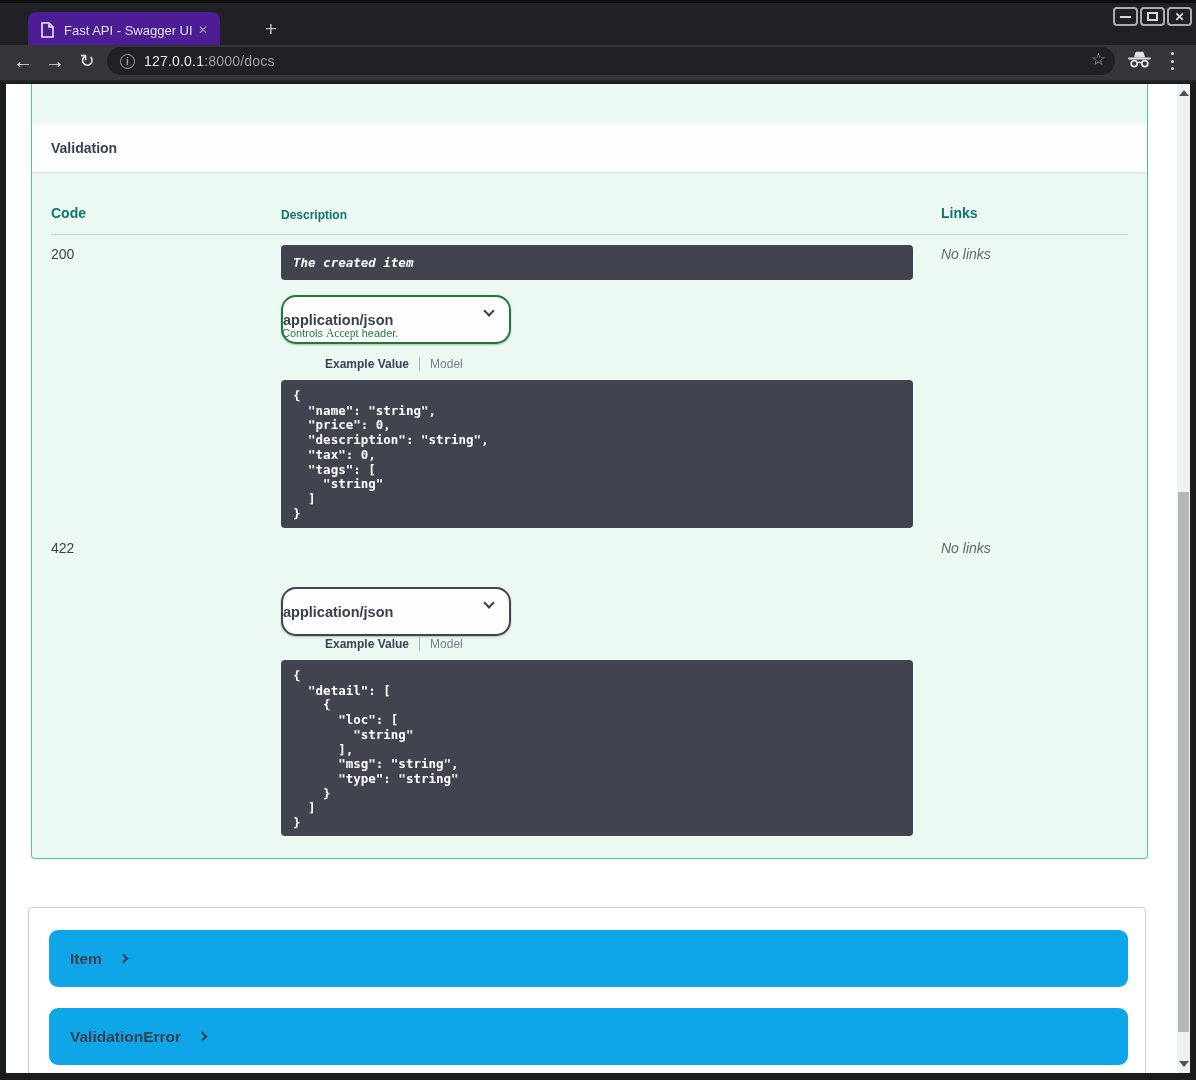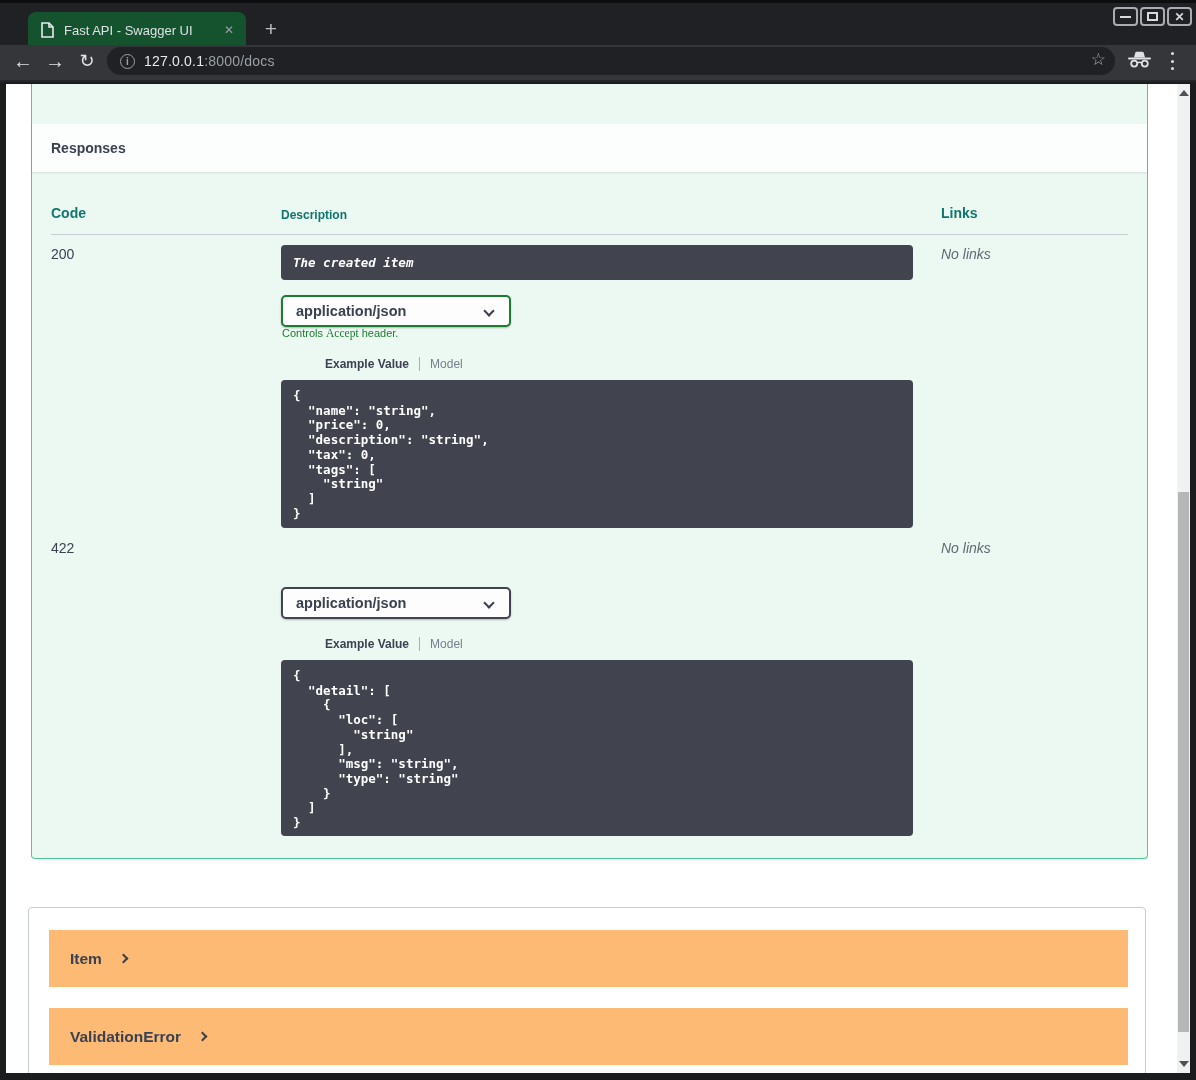--- a/index.html
+++ b/index.html
@@ -1,21 +1,21 @@
 <!DOCTYPE html>
 <html><head>
 <meta charset="utf-8">
 <style>
   * { margin:0; padding:0; box-sizing:border-box; }
   html,body { width:1196px; height:1080px; }
   body { font-family:"Liberation Sans", sans-serif; background:#1b1c1e; position:relative; overflow:hidden; }
 
   
   .tabstrip { position:absolute; top:0; left:0; width:1196px; height:45px; background:#202124; border-top:3px solid #0c0d0e; }
-  .tab { position:absolute; left:28px; top:9px; width:218px; height:36px; background:#14532d; border-radius:8px 8px 0 0; display:flex; align-items:center; padding:0 8px 0 13px; }
+  .tab { position:absolute; left:28px; top:9px; width:192px; height:36px; background:#4c1d95; border-radius:8px 8px 0 0; display:flex; align-items:center; padding:0 8px 0 13px; }
   .tab-title { color:#dee1e6; font-size:13px; margin-left:10px; flex:1; white-space:nowrap; overflow:hidden; }
   .tab-close { color:#9aa0a6; font-size:12px; width:18px; height:18px; display:flex; align-items:center; justify-content:center; border-radius:50%; }
   .newtab { position:absolute; left:256px; top:11px; width:30px; height:30px; color:#b9bdc1; font-size:21px; font-weight:400; display:flex; align-items:center; justify-content:center; }
   .winbtns { position:absolute; top:4px; right:4px; display:flex; gap:2px; }
   .winbtn { width:25px; height:19px; border:2px solid #a9adb2; border-radius:4px; display:flex; align-items:center; justify-content:center; color:#d7d9db; }
   .winbtn .bar { width:11px; height:2px; background:#d7d9db; }
   .winbtn .box { width:11px; height:9px; border:2px solid #d7d9db; }
   .winbtn.close { font-size:12px; font-weight:bold; }
 
   .toolbar { position:absolute; top:45px; left:0; width:1196px; height:37px; background:#35363a; border-bottom:2px solid #232528; }
@@ -43,21 +43,21 @@
   .ch-desc { left:249px; top:126px; font-size:12px; }
   .ch-links { left:909px; top:123px; font-size:14px; }
   .head-rule { position:absolute; left:19px; top:152px; width:1077px; height:1px; background:#c7ccd1; }
 
   .rcode { position:absolute; left:19px; font-size:14px; color:#3b4151; }
   .nolinks { position:absolute; left:909px; font-size:14px; font-style:italic; color:#5f6a73; }
 
   .mono { font-family:Liberation Serif, serif; }
   .descbox { position:absolute; left:249px; width:632px; height:35px; background:#41444e; border-radius:4px; color:#fff; font-family:"DejaVu Sans Mono", monospace; font-size:12.5px; font-weight:bold; font-style:italic; display:flex; align-items:center; padding-left:12px; }
 
-  .ctype { position:absolute; left:249px; width:230px; height:32px; background:#fdfdfd; border-radius:5px; box-shadow:0 1px 2px rgba(0,0,0,.25); display:flex; align-items:center; padding-left:13px; font-size:14.5px; font-weight:bold; color:#3b4151; }
+  .ctype { position:absolute; left:249px; width:230px; height:49px; background:#fdfdfd; border-radius:15px; box-shadow:0 1px 2px rgba(0,0,0,.25); display:flex; align-items:center; font-size:14.5px; font-weight:bold; color:#3b4151; }
   .ctype .chev { position:absolute; right:16px; top:10px; width:8px; height:8px; border-right:2px solid #3b4151; border-bottom:2px solid #3b4151; transform:rotate(45deg); }
   .ctype.green { border:2px solid #1e7c32; }
   .ctype.dark { border:2px solid #41444e; }
 
   .accept-note { position:absolute; left:250px; font-size:11px; color:#1e7c32; }
   .accept-note .mono { font-size:11.5px; }
 
   .extabs { position:absolute; left:249px; display:flex; align-items:center; font-size:12px; }
   .extab-active { font-weight:bold; color:#3b4151;padding-left:44px; }
   .extab-idle { color:#75808a; }
@@ -65,21 +65,21 @@
 
   .codeblock { position:absolute; left:249px; width:632px; background:#41444e; border-radius:4px; padding:9px 0 0 12px; }
   .codeblock pre { font-family:"DejaVu Sans Mono", monospace; font-size:12.5px; font-weight:bold; color:#fff; line-height:14.7px; white-space:pre; }
 
   
   .schemas { position:absolute; left:22px; top:823px; width:1118px; height:420px; background:#fff; border:1px solid #c9ccd0; border-radius:4px; }
   .schemas-head { height:37px; border-bottom:1px solid #d2d5d8; display:flex; align-items:center; padding-left:12px; position:relative; }
   .schemas-head span { font-size:14.5px; font-weight:bold; color:#3b4151; }
   .schemas-chev { position:absolute; right:30px; top:10px; width:12px; height:12px; border-right:2px solid #3b4151; border-bottom:2px solid #3b4151; transform:rotate(45deg); }
   .schemas-body { padding:22px 0 0 20px; }
-  .modelbox { width:1079px; height:57px; background:#fdba74; border-radius:0; display:flex; align-items:center; padding-left:21px; margin-bottom:21px; }
+  .modelbox { width:1079px; height:57px; background:#0ea5e9; border-radius:9px; display:flex; align-items:center; padding-left:21px; margin-bottom:21px; }
   .modelbox span { font-size:15.5px; font-weight:bold; color:#3b4151; }
   .chev-right { width:7px; height:7px; border-right:2px solid #3b4151; border-bottom:2px solid #3b4151; transform:rotate(-45deg); margin-left:18px; }
 
   
   .scrollbar { position:absolute; right:0; top:0; width:13px; height:100%; background:#f0f1f2; }
   .sb-up { position:absolute; top:6px; left:2px; width:0; height:0; border-left:5px solid transparent; border-right:5px solid transparent; border-bottom:6px solid #4e5256; }
   .sb-down { position:absolute; bottom:6px; left:2px; width:0; height:0; border-left:5px solid transparent; border-right:5px solid transparent; border-top:6px solid #4e5256; }
   .sb-thumb { position:absolute; top:408px; left:1px; width:11px; height:540px; background:#b4b6b8; }
 </style>
 </head>
@@ -130,21 +130,21 @@
     <i></i>
     <i></i>
     <i></i>
   </div>
 
 <div class="content">
 
   <div class="opblock">
 
     <div class="resp-header">
-      <span>Responses</span>
+      <span>Validation</span>
     </div>
 
     <div class="colhead ch-code">Code</div>
     <div class="colhead ch-desc">Description</div>
     <div class="colhead ch-links">Links</div>
     <div class="head-rule"></div>
 
     <div class="rcode" style="top:164px;">200</div>
     <div class="descbox" style="top:163px;">The created item</div>
     <div class="ctype green" style="top:213px;">

